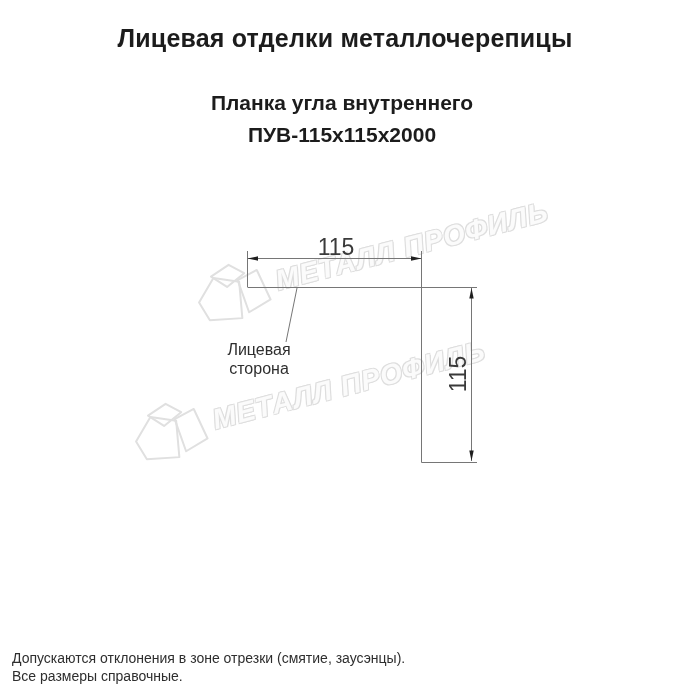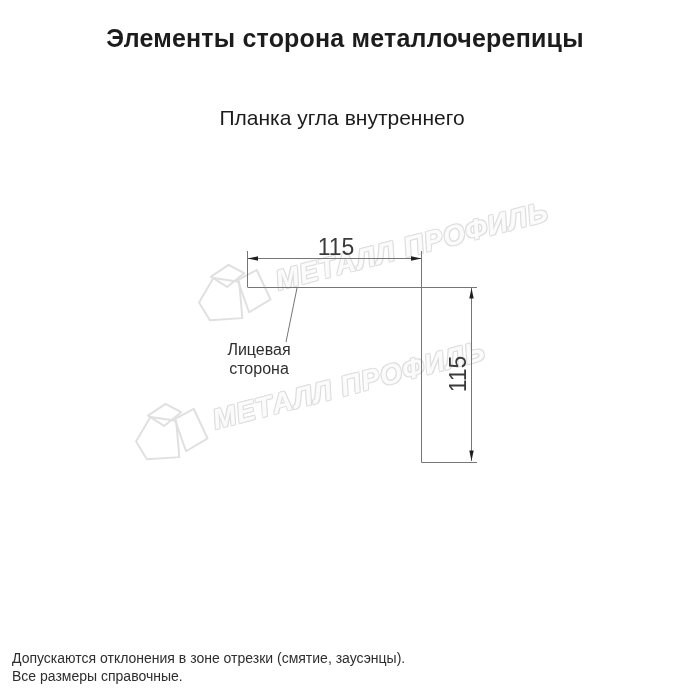--- a/index.html
+++ b/index.html
@@ -19,22 +19,22 @@
     text-align: center;
     font-size: 25px; font-weight: bold; color: #1c1c1c;
     letter-spacing: 0.2px;
     z-index: 3; margin: 0;
   }
   .subtitle-block {
     position: absolute; top: 86px; left: 0; width: 684px;
     text-align: center; z-index: 3;
   }
   .product-name, .product-code {
-    font-size: 21px; font-weight: normal; color: #1c1c1c;
-    line-height: 31px; margin: 16px;
+    font-size: 21px; font-weight: bold; color: #1c1c1c;
+    line-height: 31px; margin: 1px;
   }
 
   
   .watermark {
     position: absolute;
     display: flex; align-items: center; gap: 6px;
     transform-origin: 0 50%;
     z-index: 1;
     white-space: nowrap;
     pointer-events: none;
@@ -84,23 +84,24 @@
     <svg width="80" height="66" viewBox="0 0 80 66">
       <g fill="none" stroke="#e0e0e0" stroke-width="2" stroke-linejoin="round">
         <polygon points="6,34 26,14 50,24 44,60 12,54"></polygon>
         <polygon points="24,12 44,5 57,17 37,26"></polygon>
         <polygon points="49,22 70,17 76,49 52,56"></polygon>
       </g>
     </svg>
     <span class="wm-text">МЕТАЛЛ ПРОФИЛЬ</span>
   </div>
 
-  <h1 class="page-title">Элементы сторона металлочерепицы</h1>
+  <h1 class="page-title">Лицевая отделки металлочерепицы</h1>
   <div class="subtitle-block">
     <h2 class="product-name">Планка угла внутреннего</h2>
+    <h2 class="product-code">ПУВ-115х115х2000</h2>
   </div>
 
   <svg class="diagram" width="700" height="700" viewBox="0 0 700 700">
     <g stroke="#767676" stroke-width="1" fill="none">
       <line x1="247.5" y1="287.5" x2="477" y2="287.5"></line>
       <line x1="421.5" y1="251" x2="421.5" y2="462.5"></line>
       <line x1="247.5" y1="251" x2="247.5" y2="287"></line>
       <line x1="247.5" y1="258.5" x2="421.5" y2="258.5"></line>
       <line x1="421.5" y1="462.5" x2="477" y2="462.5"></line>
       <line x1="471.5" y1="288" x2="471.5" y2="461"></line>

